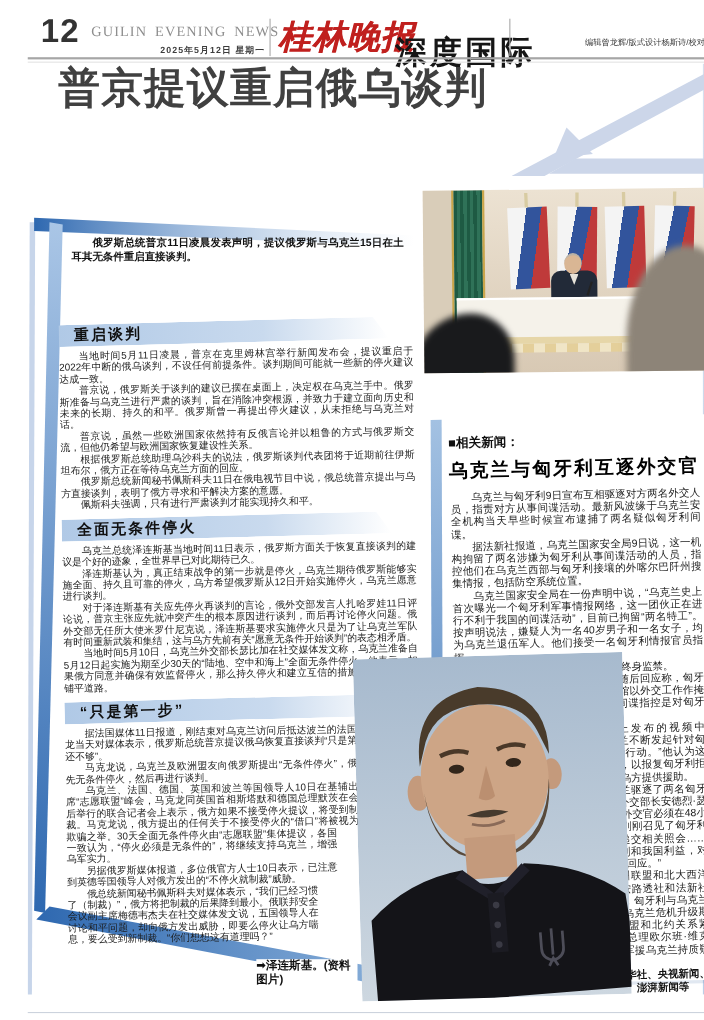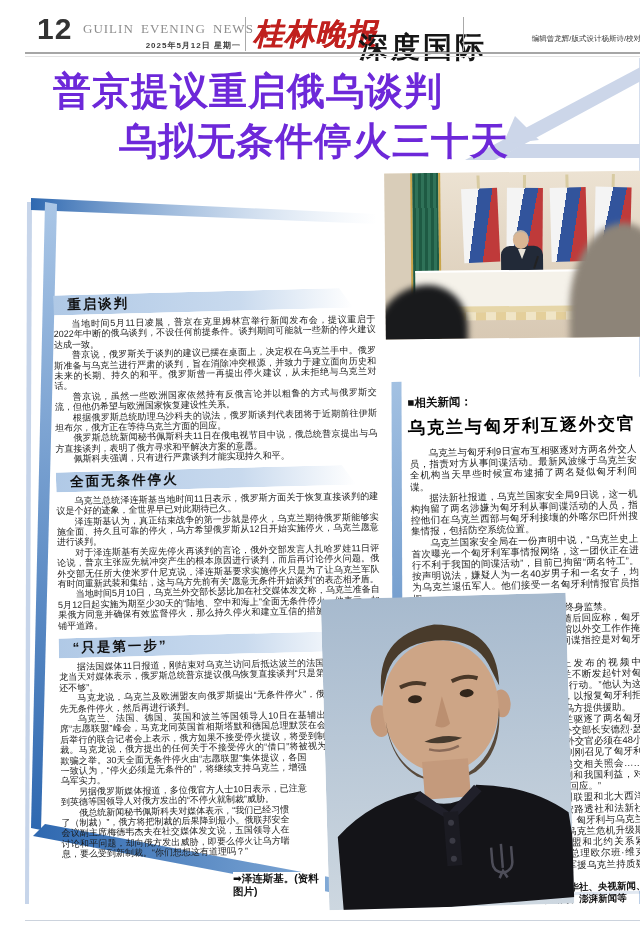--- a/index.html
+++ b/index.html
@@ -22,21 +22,21 @@
   .hr2{position:absolute;top:56px;left:0;width:640px;height:1px;background:#e3e3e3;}
   .hr-bottom{position:absolute;top:920px;left:0;width:640px;height:1px;background:#ccd3dd;}
 
   
   .rightstrip{position:absolute;left:614px;top:58px;width:20px;height:846px;
               background:linear-gradient(180deg,#d6dfee,#bccfe7);}
   .zchev{position:absolute;left:440px;top:54px;width:200px;height:112px;}
   .frame{position:absolute;left:0;top:188px;width:360px;height:730px;}
 
   
-  .headline{position:absolute;left:28px;top:66px;width:430px;font-weight:900;color:#6d28d9;}
+  .headline{position:absolute;left:28px;top:56px;width:430px;font-weight:900;color:#404040;}
   .hl1{font-size:38px;letter-spacing:1px;line-height:50px;white-space:nowrap;}
   .hl2{font-size:38px;letter-spacing:1px;line-height:50px;margin-left:66px;white-space:nowrap;}
 
   
   .lead{position:absolute;left:40px;top:216px;width:302px;font-size:9.5px;font-weight:700;
         line-height:11.5px;text-align:justify;color:#111;}
   .lead p{margin:0;text-indent:2em;}
 
   
   .article{position:absolute;left:28px;top:288px;width:322px;transform:rotate(-0.9deg);transform-origin:0 0;}
@@ -135,24 +135,24 @@
       </linearGradient>
     </defs>
     <polygon points="2,14 7,14 4,716 0,716" fill="#c7d5ea"></polygon>
     <polygon points="6,10 352,26 352,36 6,22" fill="url(#lg3)"></polygon>
     <polygon points="20,14 32,16 16,642 6,640" fill="url(#lg1)"></polygon>
     <polygon points="8,648 20,636 352,698 346,712" fill="url(#lg2)"></polygon>
   </svg>
 
   <div class="headline">
     <div class="hl1">普京提议重启俄乌谈判</div>
-    <div class="hl2">乌拟无条件停火三十天</div>
   </div>
 
   <div class="lead">
+    <p>俄罗斯总统普京11日凌晨发表声明，提议俄罗斯与乌克兰15日在土耳其无条件重启直接谈判。</p>
   </div>
 
   <div class="article">
     <div class="band">重启谈判</div>
     <div class="abody">
       <p>当地时间5月11日凌晨，普京在克里姆林宫举行新闻发布会，提议重启于2022年中断的俄乌谈判，不设任何前提条件。谈判期间可能就一些新的停火建议达成一致。</p>
       <p>普京说，俄罗斯关于谈判的建议已摆在桌面上，决定权在乌克兰手中。俄罗斯准备与乌克兰进行严肃的谈判，旨在消除冲突根源，并致力于建立面向历史和未来的长期、持久的和平。俄罗斯曾一再提出停火建议，从未拒绝与乌克兰对话。</p>
       <p>普京说，虽然一些欧洲国家依然持有反俄言论并以粗鲁的方式与俄罗斯交流，但他仍希望与欧洲国家恢复建设性关系。</p>
       <p>根据俄罗斯总统助理乌沙科夫的说法，俄罗斯谈判代表团将于近期前往伊斯坦布尔，俄方正在等待乌克兰方面的回应。</p>
       <p>俄罗斯总统新闻秘书佩斯科夫11日在俄电视节目中说，俄总统普京提出与乌方直接谈判，表明了俄方寻求和平解决方案的意愿。</p>

